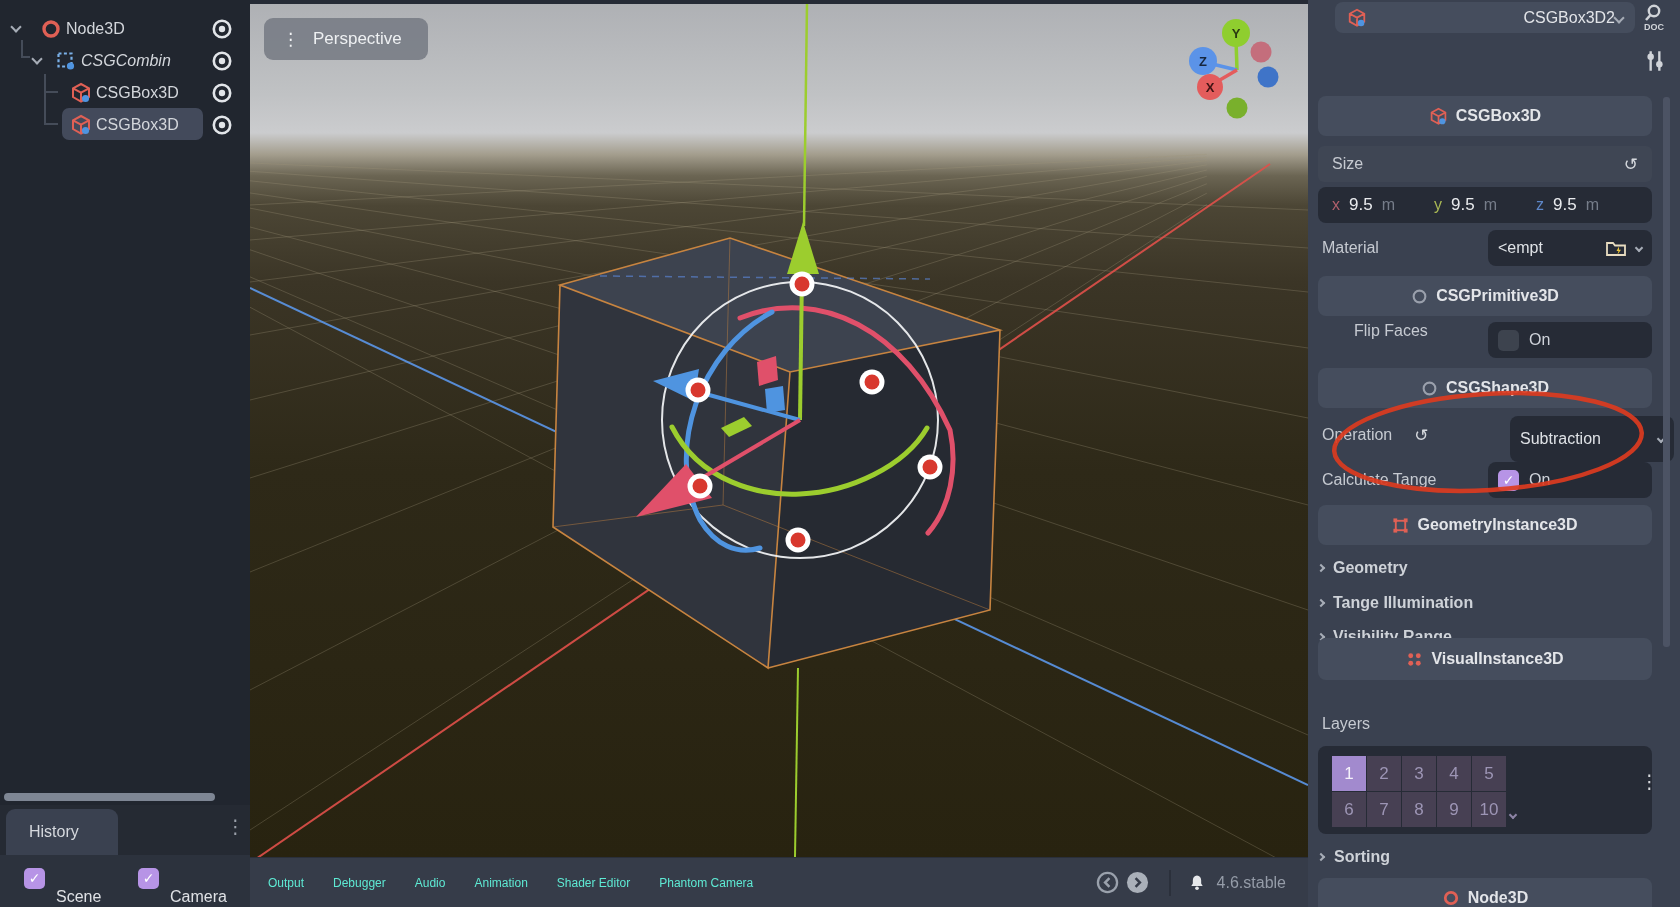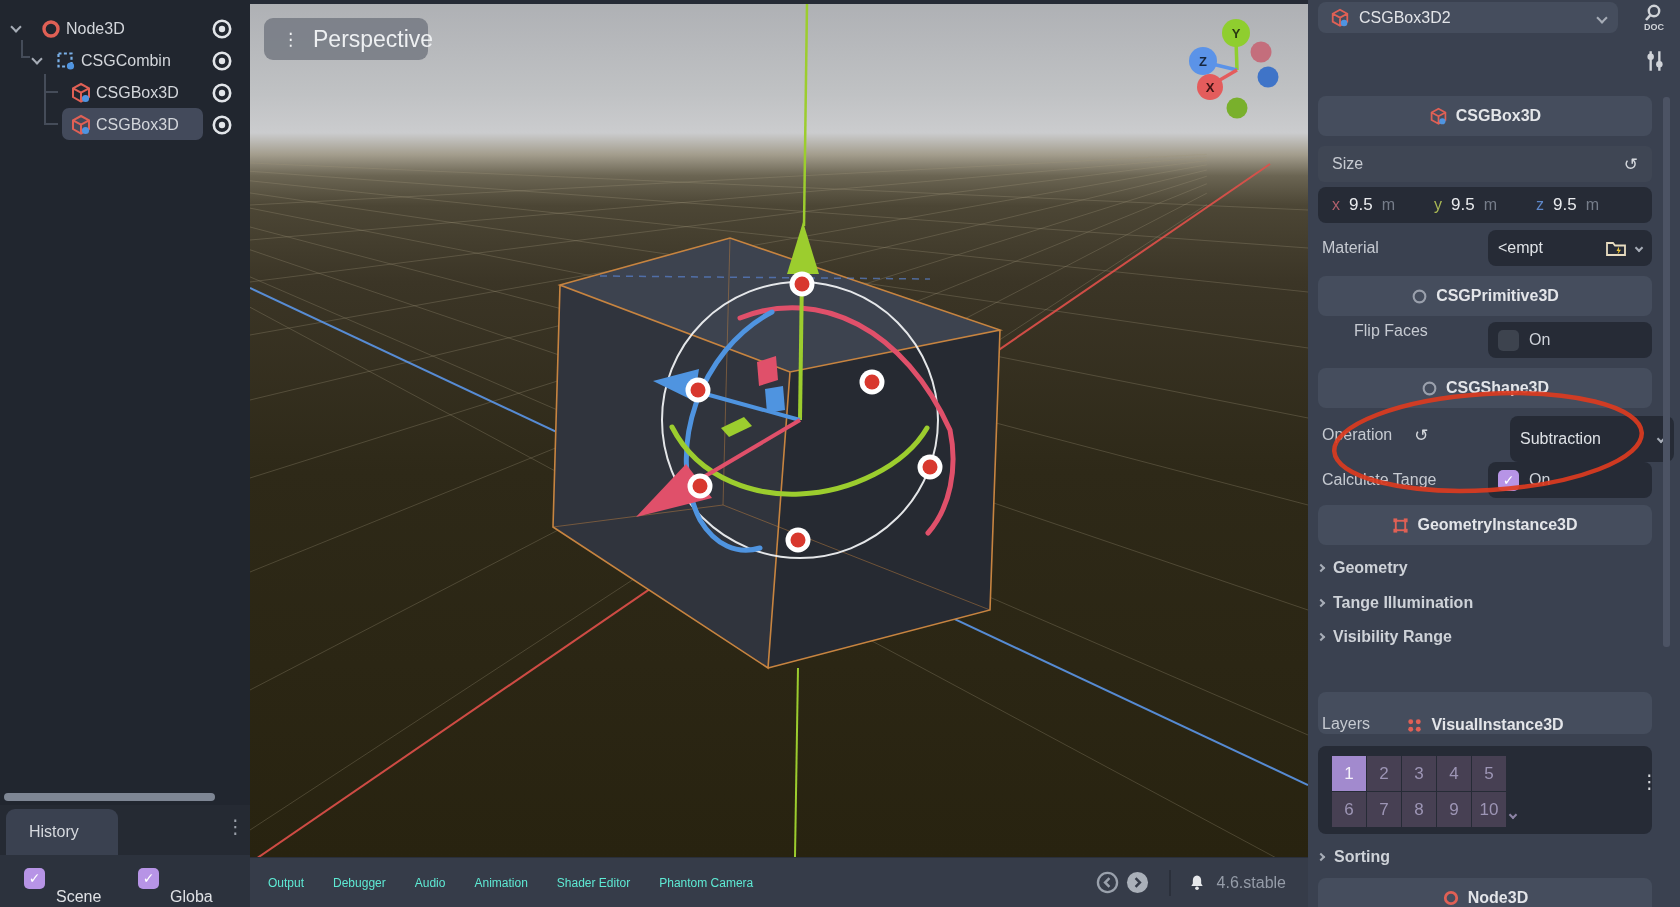--- a/index.html
+++ b/index.html
@@ -31,40 +31,40 @@
   .cbx-lbl{position:absolute;top:14px;font-size:16px;color:#dfe1e5;margin-top:19px;}
 
   
   .viewport{position:absolute;left:250px;top:0;width:1058px;height:857px;overflow:hidden;
     background:linear-gradient(180deg,#aeb0b4 0%,#c0c2c4 11%,#cbccce 15.5%,#a49e8e 18%,#6b6553 20.5%,#4c4635 24%,#3b3526 33%,#2e2918 55%,#282310 100%);}
   .viewport svg.scene{position:absolute;left:0;top:0;}
   .vp-topline{position:absolute;left:0;top:0;width:100%;height:4px;background:#262b36;}
   .persp-btn{position:absolute;left:14px;top:18px;width:164px;height:42px;background:rgba(118,123,132,0.88);
     border-radius:9px;cursor:pointer;display:flex;align-items:center;}
   .persp-btn .dots{color:#f2f3f5;font-size:17px;margin:0 14px 0 18px;line-height:13px;}
-  .persp-btn .txt{color:#eef0f2;font-size:23px;}
+  .persp-btn .txt{color:#eef0f2;font-size:17px;}
 
   
   .bottom-bar{position:absolute;left:250px;top:857px;width:1058px;height:50px;background:#363c49;border-top:1px solid #2a2f3a;
     display:flex;align-items:center;padding:0 22px 0 18px;}
   .bb-item{font-size:12px;color:#5eead4;margin-right:29px;cursor:pointer;white-space:nowrap;text-align:center;}
   .bb-spacer{flex:1;}
   .bb-circle{width:23px;height:23px;margin-left:7px;cursor:pointer;}
   .bb-div{width:2px;height:26px;background:#2b303b;margin:0 16px 0 20px;}
   .bb-bell{width:20px;height:22px;margin-right:10px;}
   .bb-version{font-size:16px;color:#959ca8;}
 
   
   .inspector{position:absolute;left:1308px;top:0;width:372px;height:907px;background:#3a4150;overflow:hidden;}
   .insp-row{position:absolute;left:10px;width:334px;}
   .box{background:#262b36;border-radius:8px;}
   .hdr{background:#454d5d;border-radius:8px;display:flex;align-items:center;justify-content:center;gap:8px;cursor:pointer;}
   .hdr .t{font-size:16px;font-weight:bold;color:#e3e5e9;}
-  .node-drop{position:absolute;left:10px;top:2px;width:300px;height:31px;background:#454d5d;border-radius:8px;
-    display:flex;align-items:center;padding:0 12px;cursor:pointer;}
+  .node-drop{position:absolute;left:27px;top:2px;width:300px;height:31px;background:#454d5d;border-radius:8px;
+    display:flex;align-items:center;padding:0 12px;cursor:pointer;text-align:right;}
   .node-drop .t{font-size:16px;color:#e2e4e8;margin-left:9px;flex:1;}
   .filter-box{position:absolute;left:10px;top:44px;width:294px;height:34px;display:flex;align-items:center;padding:0 10px;}
   .filter-box input{flex:1;background:transparent;border:none;outline:none;font-size:16px;color:#cfd3da;}
   .filter-box input::placeholder{color:#6f7683;}
   .lbl-row{font-size:16px;color:#c6cad1;}
   .revert{color:#d5d8dd;font-size:17px;cursor:pointer;}
   .vec{display:flex;align-items:center;height:36px;padding:0 14px;font-size:16px;}
   .vec .grp{flex:1;display:flex;align-items:baseline;gap:9px;}
   .vec .v{color:#e9ebee;font-size:17px;}
   .vec .u{color:#767d8a;}
@@ -98,21 +98,21 @@
       <svg class="tree-icon" style="left:40px;" viewBox="0 0 22 22">
         <circle cx="11" cy="11" r="7" fill="none" stroke="#e06055" stroke-width="3.4"></circle>
       </svg>
       <span class="lbl" style="left:66px;">Node3D</span>
       <svg class="eye" viewBox="0 0 24 24">
         <circle cx="12" cy="12" r="8.2" fill="none" stroke="#e2e5e9" stroke-width="2.6"></circle>
         <circle cx="12" cy="12" r="3.2" fill="#e2e5e9"></circle>
       </svg>
     </div>
 
-    <div class="tree-row" style="top:46px;">
+    <div class="tree-row" style="top:46px;font-style:italic;">
       <span class="chev" style="position:absolute;left:33px;top:9px;"></span>
       <svg class="tree-icon" style="left:55px;" viewBox="0 0 22 22">
         <rect x="3.5" y="3.5" width="13" height="13" fill="none" stroke="#7ab0e8" stroke-width="2.2" stroke-dasharray="3,2.4"></rect>
         <circle cx="15.5" cy="16" r="3.6" fill="#4f94e0"></circle>
       </svg>
       <span class="lbl" style="left:81px;">CSGCombin</span>
       <svg class="eye" viewBox="0 0 24 24">
         <circle cx="12" cy="12" r="8.2" fill="none" stroke="#e2e5e9" stroke-width="2.6"></circle>
         <circle cx="12" cy="12" r="3.2" fill="#e2e5e9"></circle>
       </svg>
@@ -146,21 +146,21 @@
     <div class="hscroll"></div>
   </div>
 
   <div class="history-panel">
     <div class="history-tab">History</div>
     <div class="history-dots">⋮</div>
     <div class="history-content">
       <div class="cbx" style="left:24px;">✓</div>
       <span class="cbx-lbl" style="left:56px;">Scene</span>
       <div class="cbx" style="left:138px;">✓</div>
-      <span class="cbx-lbl" style="left:170px;">Globa</span>
+      <span class="cbx-lbl" style="left:170px;">Camera</span>
     </div>
   </div>
 
   <div class="viewport">
     <svg class="scene" width="1058" height="857" viewBox="0 0 1058 857">
       <g id="ground-grid">
           <line x1="0" y1="205" x2="956.8" y2="154.4" stroke="rgba(158,149,122,0.30)" stroke-width="1"></line>
           <line x1="0" y1="240" x2="956.8" y2="157.2" stroke="rgba(158,149,122,0.30)" stroke-width="1"></line>
           <line x1="0" y1="282" x2="956.8" y2="160.56" stroke="rgba(158,149,122,0.30)" stroke-width="1"></line>
           <line x1="0" y1="335" x2="956.8" y2="164.8" stroke="rgba(158,149,122,0.30)" stroke-width="1"></line>
@@ -410,21 +410,21 @@
     </div>
     <div class="insp-row grp-row" style="top:588px;height:30px;">
       <span class="chev small right"></span>
       <span class="t">Tange Illumination</span>
     </div>
     <div class="insp-row grp-row" style="top:622px;height:30px;">
       <span class="chev small right"></span>
       <span class="t">Visibility Range</span>
     </div>
 
-    <div class="insp-row hdr" style="top:692px;height:42px;align-items:flex-end;">
+    <div class="insp-row hdr" style="top:638px;height:42px;">
       <svg width="17" height="17" viewBox="0 0 18 18">
         <circle cx="5" cy="5" r="2.6" fill="#e06055"></circle>
           <circle cx="13" cy="5" r="2.6" fill="#e06055"></circle>
         <circle cx="5" cy="13" r="2.6" fill="#e06055"></circle>
           <circle cx="13" cy="13" r="2.6" fill="#e06055"></circle>
       </svg>
       <span class="t">VisualInstance3D</span>
     </div>
 
     <div class="insp-row" style="top:710px;height:28px;display:flex;align-items:center;padding-left:4px;">

